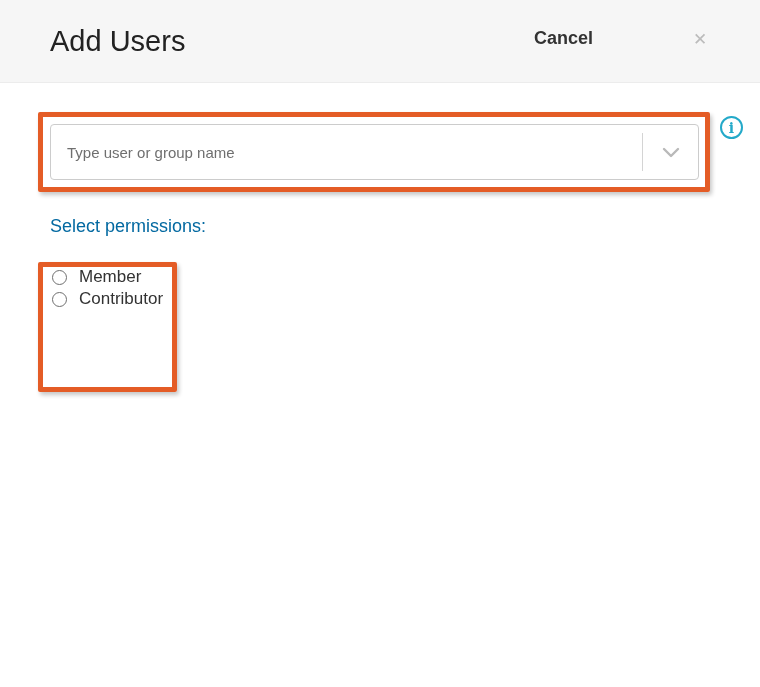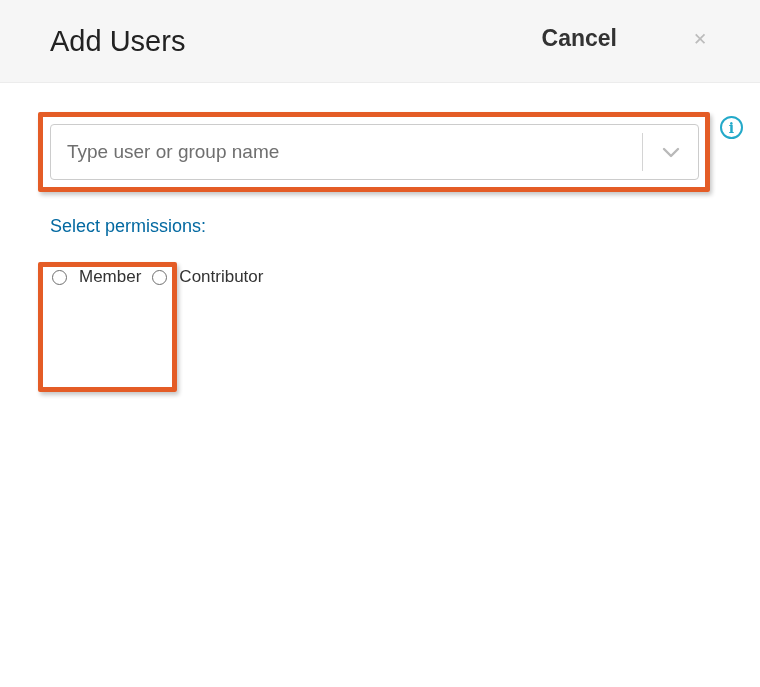--- a/index.html
+++ b/index.html
@@ -67,21 +67,21 @@
     border-radius: 4px;
     background: #fff;
   }
   .combo-input {
     position: absolute;
     left: 0; top: 0;
     width: 592px; height: 54px;
     border: none;
     outline: none;
     padding: 0 12px 0 16px;
-    font-size: 19px;
+    font-size: 15px;
     font-family: "Liberation Sans", "DejaVu Sans", sans-serif;
     color: #444;
     background: transparent;
   }
   .combo-input::placeholder { color: #6f6f6f; opacity: 1; }
   .combo-divider {
     position: absolute;
     right: 55px; top: 8px;
     width: 1px; height: 38px;
     background: #d4d4d4;
@@ -120,22 +120,21 @@
   .perm-label {
     position: absolute;
     left: 50px; top: 216px;
     font-size: 18px;
     color: #0369a1;
   }
   .radio-list {
     position: absolute;
     left: 50px; top: 266px;
     display: flex;
-    flex-direction: row;
-    gap: 9px;
+    flex-direction: column;
     justify-content: flex-end;
   }
   .radio-row {
     display: flex;
     align-items: center;
     height: 22px;
     cursor: pointer;
   }
   .radio-outer {
     width: 19px; height: 19px;
@@ -165,24 +164,24 @@
   
   .dialog-footer {
     position: absolute;
     left: 0; top: 610px;
     width: 760px; height: 77px;
     background: var(--header-bg, #f6f6f6);
     border-top: 1px solid #ececec;
   }
   .cancel-btn {
     position: absolute;
-    right: 143px; top: 0;
+    right: 167px; top: 0;
     height: 77px;
     background: none; border: none;
-    font-size: 23px;
+    font-size: 18px;
     font-weight: 600;
     color: #333;
     cursor: pointer;
     font-family: "Liberation Sans", "DejaVu Sans", sans-serif;
   }
   .add-btn {
     position: absolute;
     left: 629px; top: 628px;
     width: 76px; height: 41px;
     background: var(--primary-teal, #23A9C9);

